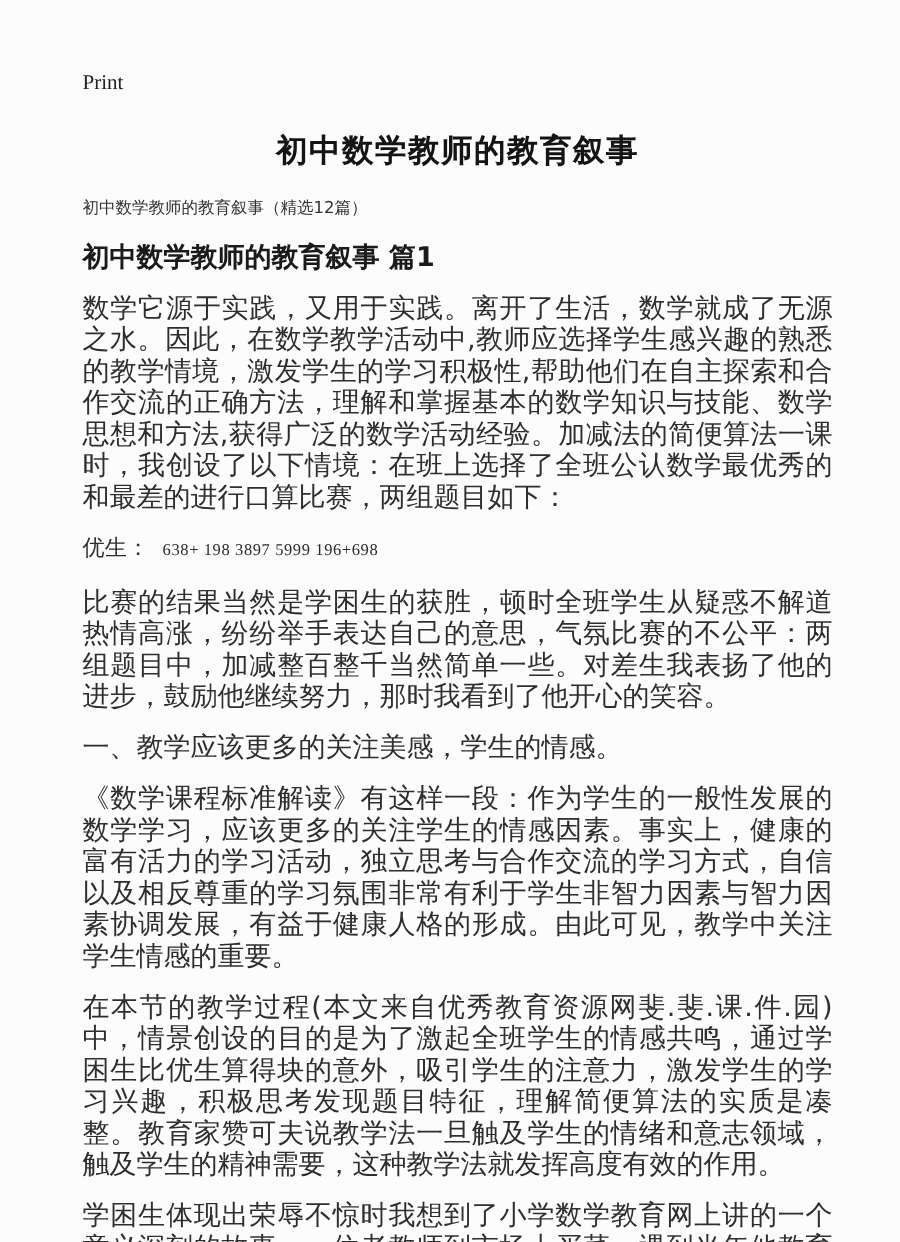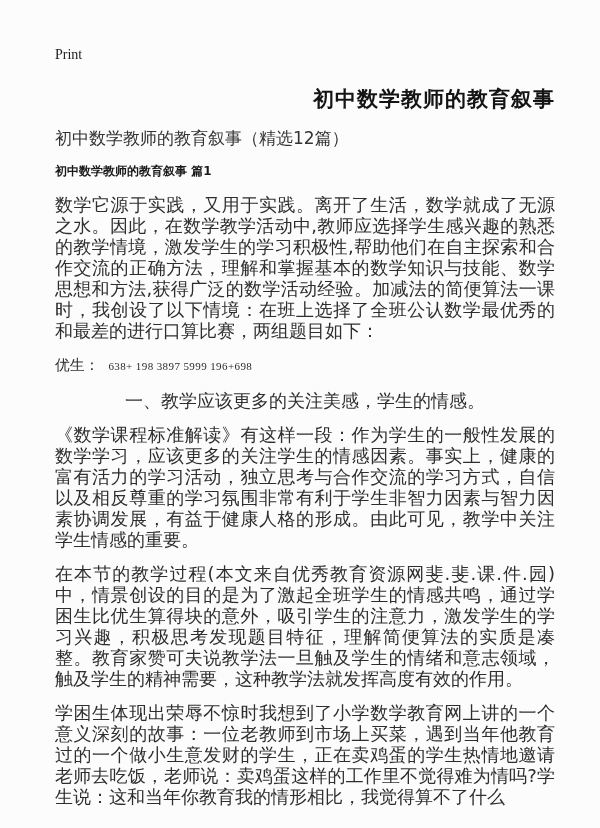--- a/index.html
+++ b/index.html
@@ -23,47 +23,47 @@
     font-size: 14px;
     color: #222222;
     margin: 0 0 24px 0;
     cursor: pointer;
     display: inline-block;
   }
   .doc-title {
     font-size: 21px;
     font-weight: 700;
     color: #141414;
-    text-align: right;
+    text-align: center;
     letter-spacing: 1px;
     margin: 0 0 17px 0;
     line-height: 24px;
   }
   .doc-subtitle {
-    font-size: 17px;
+    font-size: 11px;
     color: #333333;
     margin: 0 0 13px 0;
     line-height: 20px;
   }
   .section-heading {
-    font-size: 12px;
+    font-size: 18px;
     font-weight: 700;
     color: #1a1a1a;
     margin: 0 0 13px 0;
     line-height: 20px;
   }
   .para {
     font-size: 18px;
     line-height: 21px;
     margin: 0 0 13px 0;
     text-align: justify;
     color: #2e2e2e;
   }
   .para.sub-heading {
-    text-align: center;
+    text-align: left;
   }
   .problem-line {
     font-size: 14.8px;
     line-height: 21px;
     margin: 0 0 13px 0;
     white-space: nowrap;
   }
   .problem-line .numbers {
     font-family: "Liberation Serif", serif;
     font-size: 11px;
@@ -85,20 +85,21 @@
 
   <h2 class="section-heading">初中数学教师的教育叙事 篇1</h2>
 
   <p class="para">数学它源于实践，又用于实践。离开了生活，数学就成了无源之水。因此，在数学教学活动中,教师应选择学生感兴趣的熟悉的教学情境，激发学生的学习积极性,帮助他们在自主探索和合作交流的正确方法，理解和掌握基本的数学知识与技能、数学思想和方法,获得广泛的数学活动经验。加减法的简便算法一课时，我创设了以下情境：在班上选择了全班公认数学最优秀的和最差的进行口算比赛，两组题目如下：</p>
 
   <div class="problem-line">
     <span class="label">优生：</span><span class="numbers">638+ 198 3897 5999 196+698</span>
   </div>
 
 
+  <p class="para">比赛的结果当然是学困生的获胜，顿时全班学生从疑惑不解道热情高涨，纷纷举手表达自己的意思，气氛比赛的不公平：两组题目中，加减整百整千当然简单一些。对差生我表扬了他的进步，鼓励他继续努力，那时我看到了他开心的笑容。</p>
 
   <p class="para sub-heading">一、教学应该更多的关注美感，学生的情感。</p>
 
   <p class="para">《数学课程标准解读》有这样一段：作为学生的一般性发展的数学学习，应该更多的关注学生的情感因素。事实上，健康的富有活力的学习活动，独立思考与合作交流的学习方式，自信以及相反尊重的学习氛围非常有利于学生非智力因素与智力因素协调发展，有益于健康人格的形成。由此可见，教学中关注学生情感的重要。</p>
 
   <p class="para">在本节的教学过程(本文来自优秀教育资源网斐.斐.课.件.园)中，情景创设的目的是为了激起全班学生的情感共鸣，通过学困生比优生算得块的意外，吸引学生的注意力，激发学生的学习兴趣，积极思考发现题目特征，理解简便算法的实质是凑整。教育家赞可夫说教学法一旦触及学生的情绪和意志领域，触及学生的精神需要，这种教学法就发挥高度有效的作用。</p>
 
 
   <p class="para">学困生体现出荣辱不惊时我想到了小学数学教育网上讲的一个意义深刻的故事：一位老教师到市场上买菜，遇到当年他教育过的一个做小生意发财的学生，正在卖鸡蛋的学生热情地邀请老师去吃饭，老师说：卖鸡蛋这样的工作里不觉得难为情吗?学生说：这和当年你教育我的情形相比，我觉得算不了什么</p>
 

